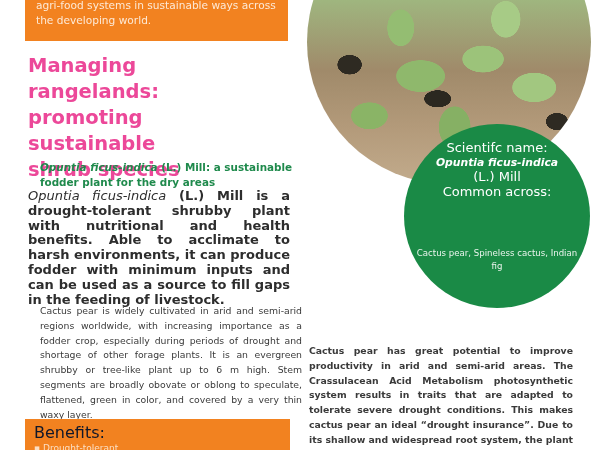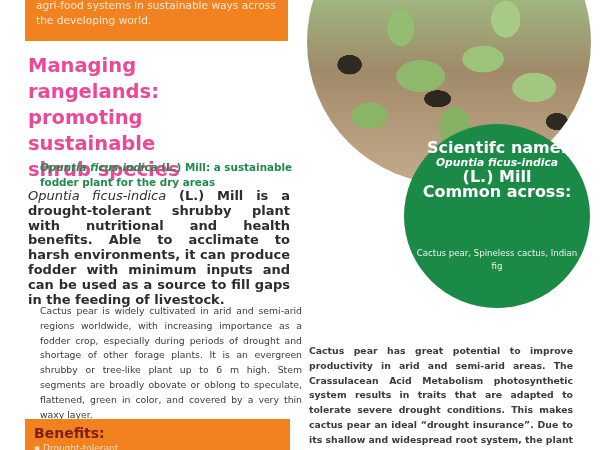--- a/index.html
+++ b/index.html
@@ -87,23 +87,23 @@
       position: absolute;
       left: 25px;
       top: 419px;
       width: 265px;
       height: 40px;
       background: #f28220;
       box-sizing: border-box;
       padding: 5px 0 0 9px;
     }
     .benefits-title {
-      color: #7f1d1d;
-      font-weight: bold;
-      font-size: 14px;
+      color: #0f172a;
+      font-weight: normal;
+      font-size: 16px;
       line-height: 18px;
     }
     .benefits-first {
       color: #fde9d6;
       font-size: 9px;
       line-height: 12px;
       opacity: 0.9;
     }
     .photo {
       position: absolute;
@@ -134,22 +134,22 @@
       height: 184px;
       border-radius: 50%;
       background: #1a8a46;
       color: #ffffff;
       text-align: center;
       box-sizing: border-box;
       padding-top: 17px;
     }
     .info-circle .hdr {
       display: block;
-      font-weight: bold;
-      font-size: 16px;
+      font-weight: normal;
+      font-size: 13px;
       line-height: 14.5px;
     }
     .info-circle .sci {
       display: block;
       font-weight: bold;
       font-style: italic;
       font-size: 10.8px;
       line-height: 14.5px;
     }
     .info-circle .small {

